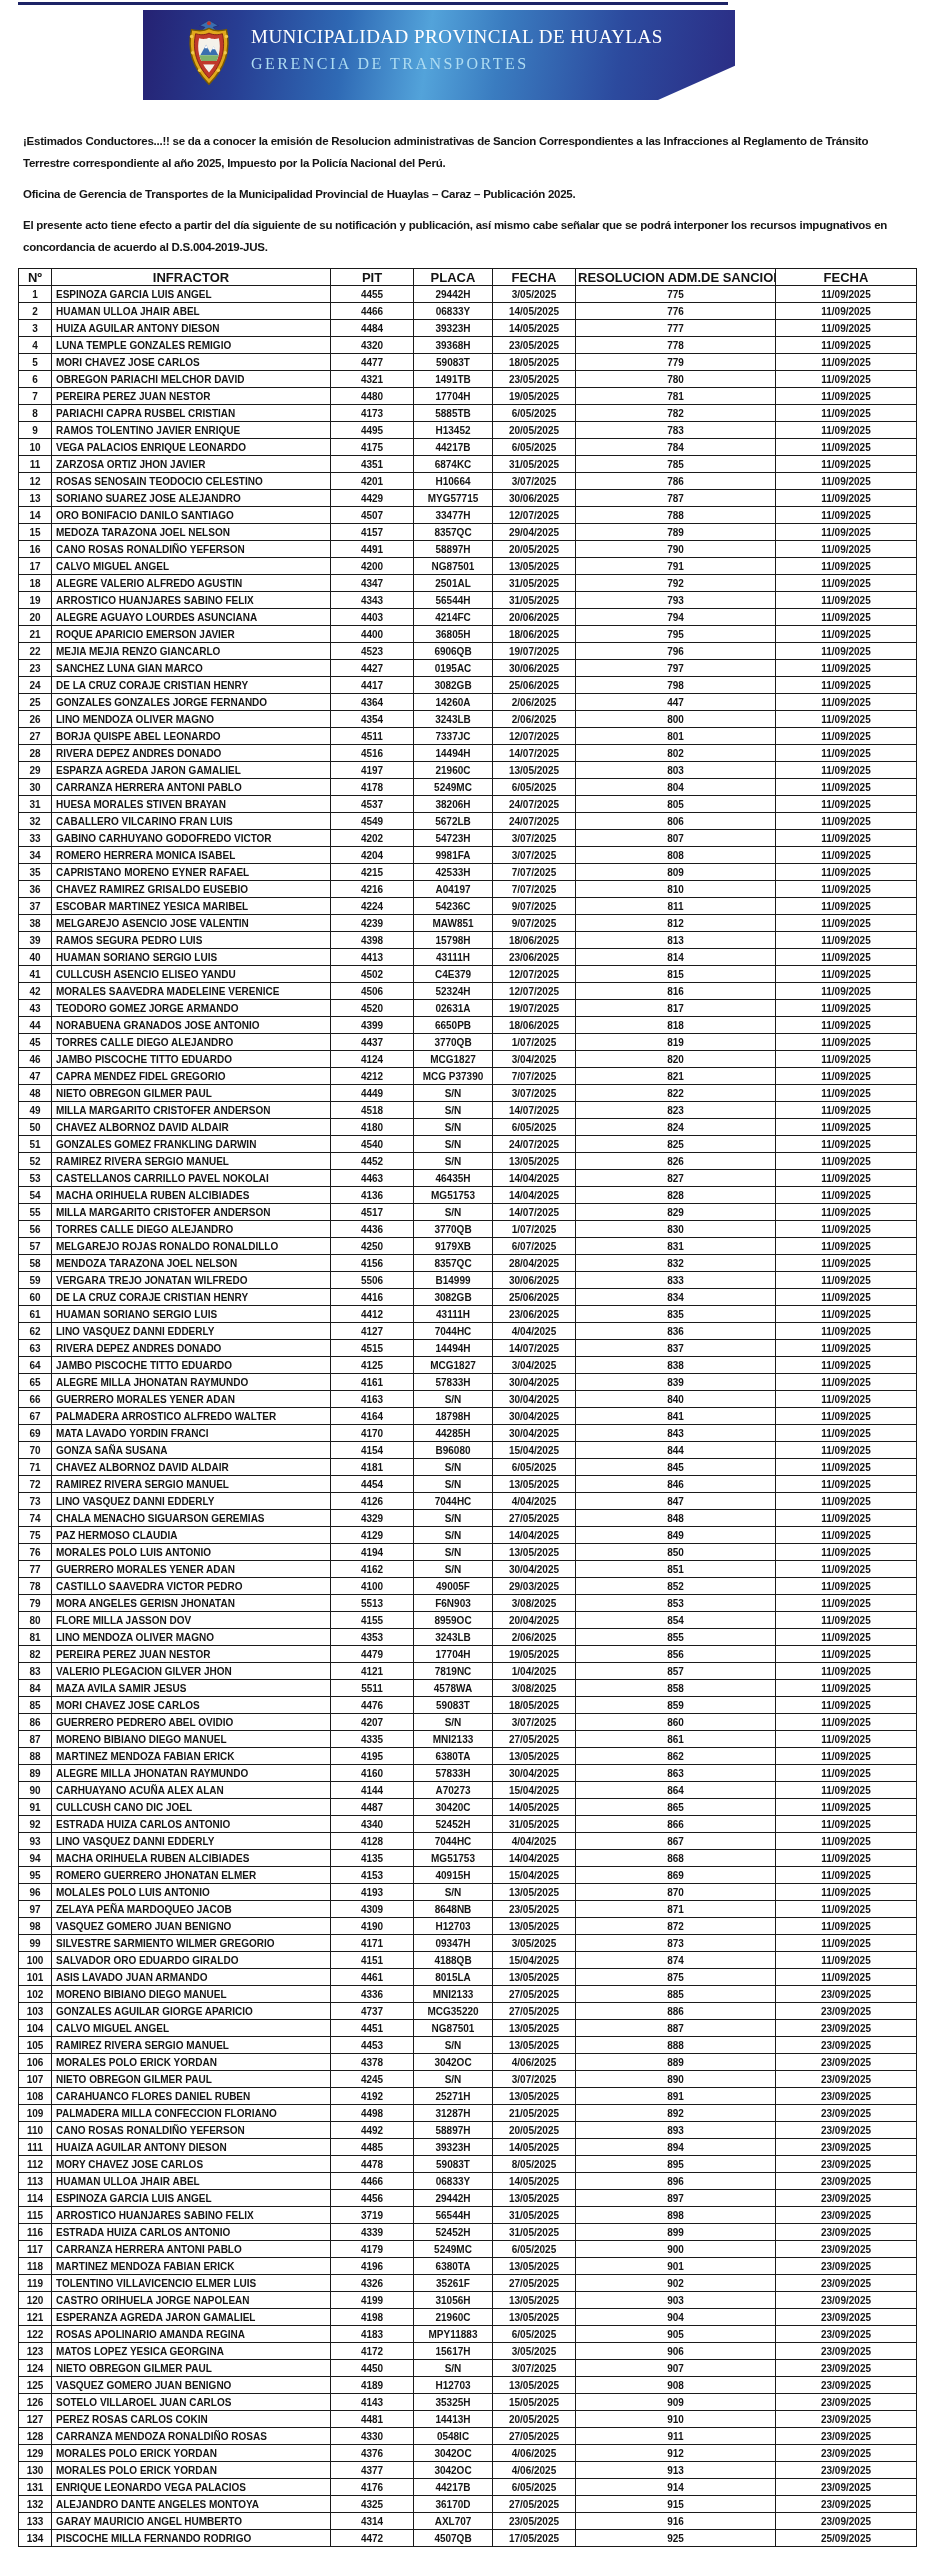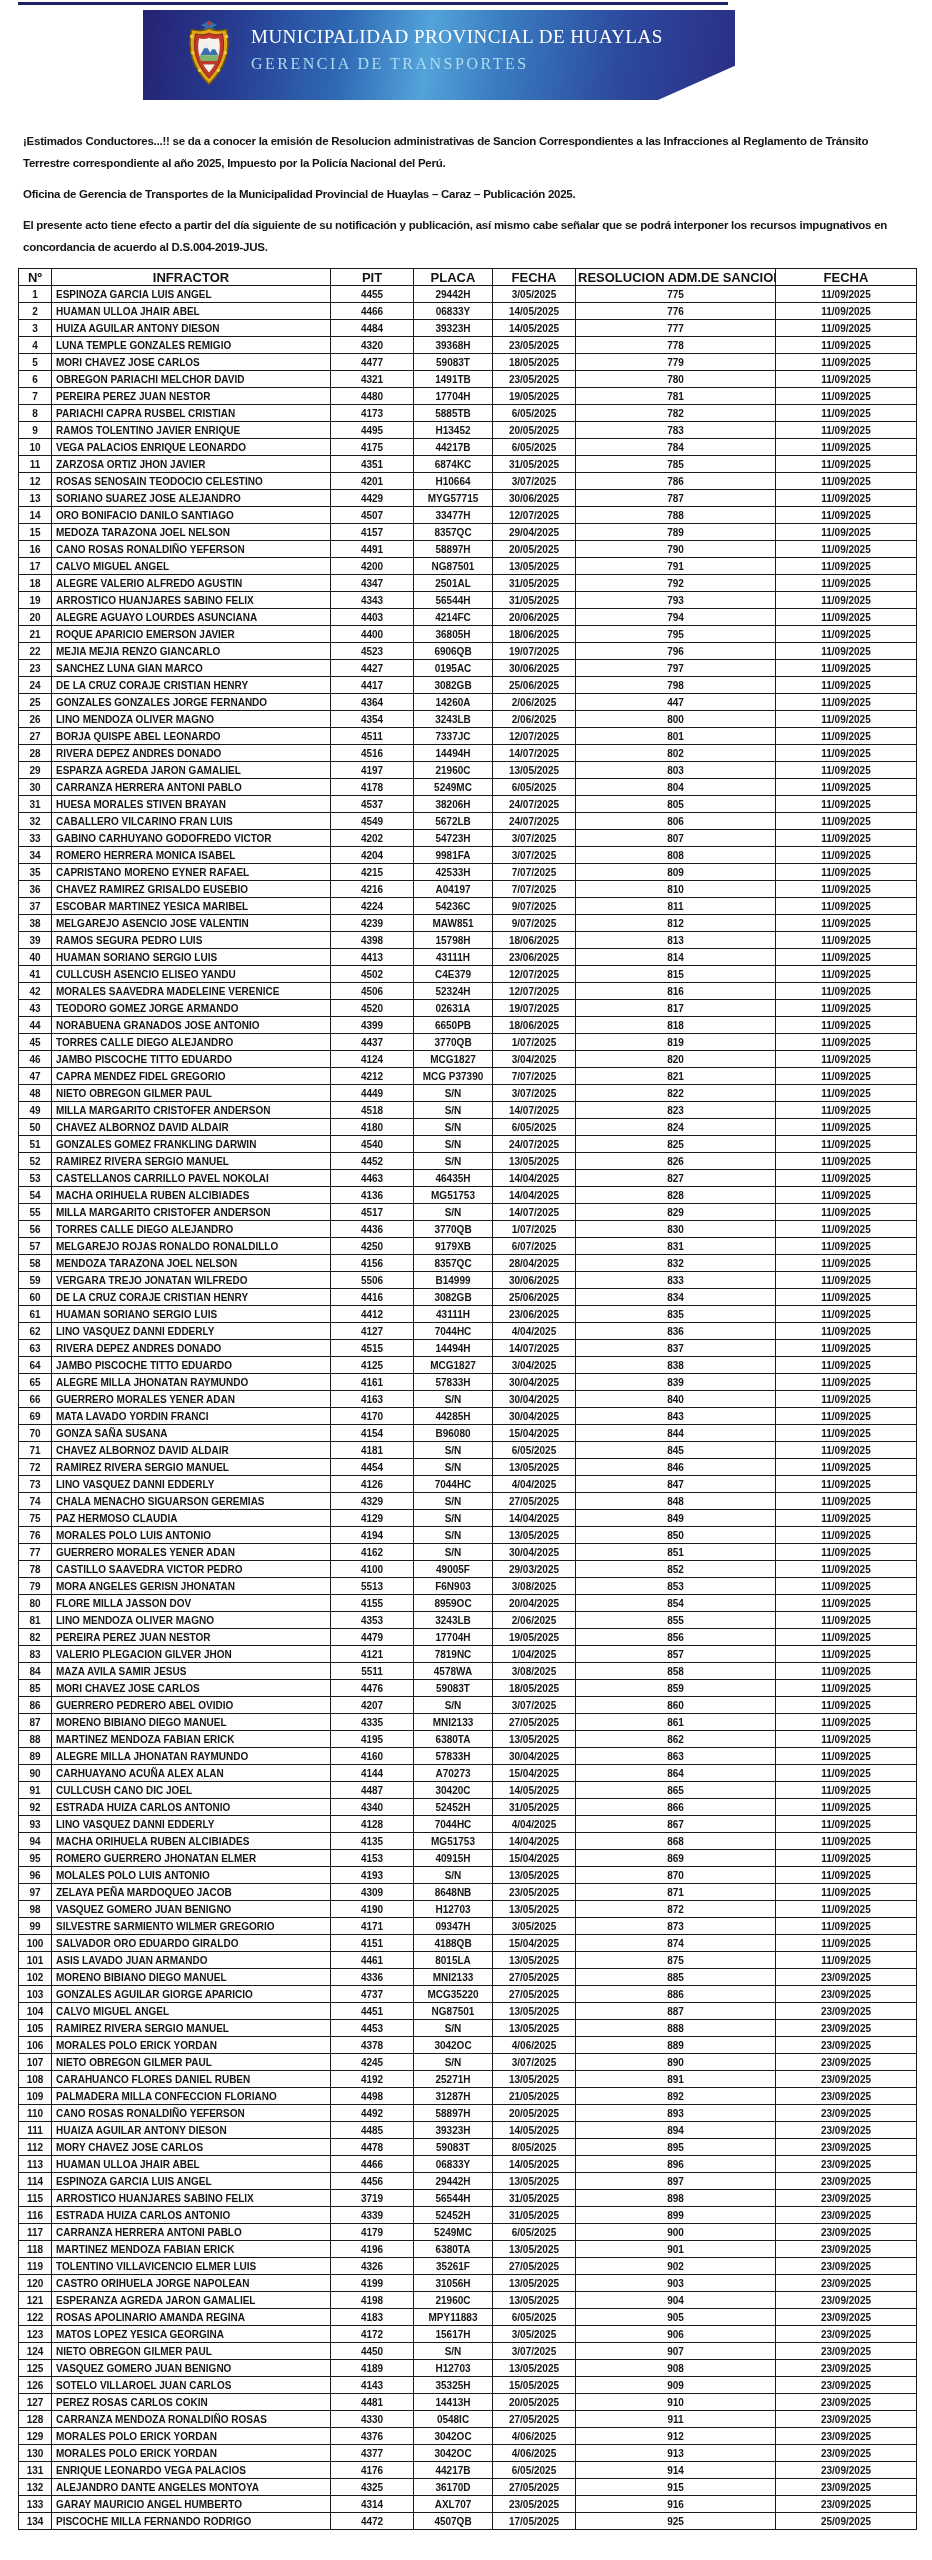--- a/index.html
+++ b/index.html
@@ -673,20 +673,29 @@
       <tr>
         <td>66</td>
         <td>GUERRERO MORALES YENER ADAN</td>
         <td>4163</td>
         <td>S/N</td>
         <td>30/04/2025</td>
         <td>840</td>
         <td>11/09/2025</td>
       </tr>
       <tr>
+        <td>67</td>
+        <td>PALMADERA ARROSTICO ALFREDO WALTER</td>
+        <td>4164</td>
+        <td>18798H</td>
+        <td>30/04/2025</td>
+        <td>841</td>
+        <td>11/09/2025</td>
+      </tr>
+      <tr>
         <td>69</td>
         <td>MATA LAVADO YORDIN FRANCI</td>
         <td>4170</td>
         <td>44285H</td>
         <td>30/04/2025</td>
         <td>843</td>
         <td>11/09/2025</td>
       </tr>
       <tr>
         <td>70</td>

